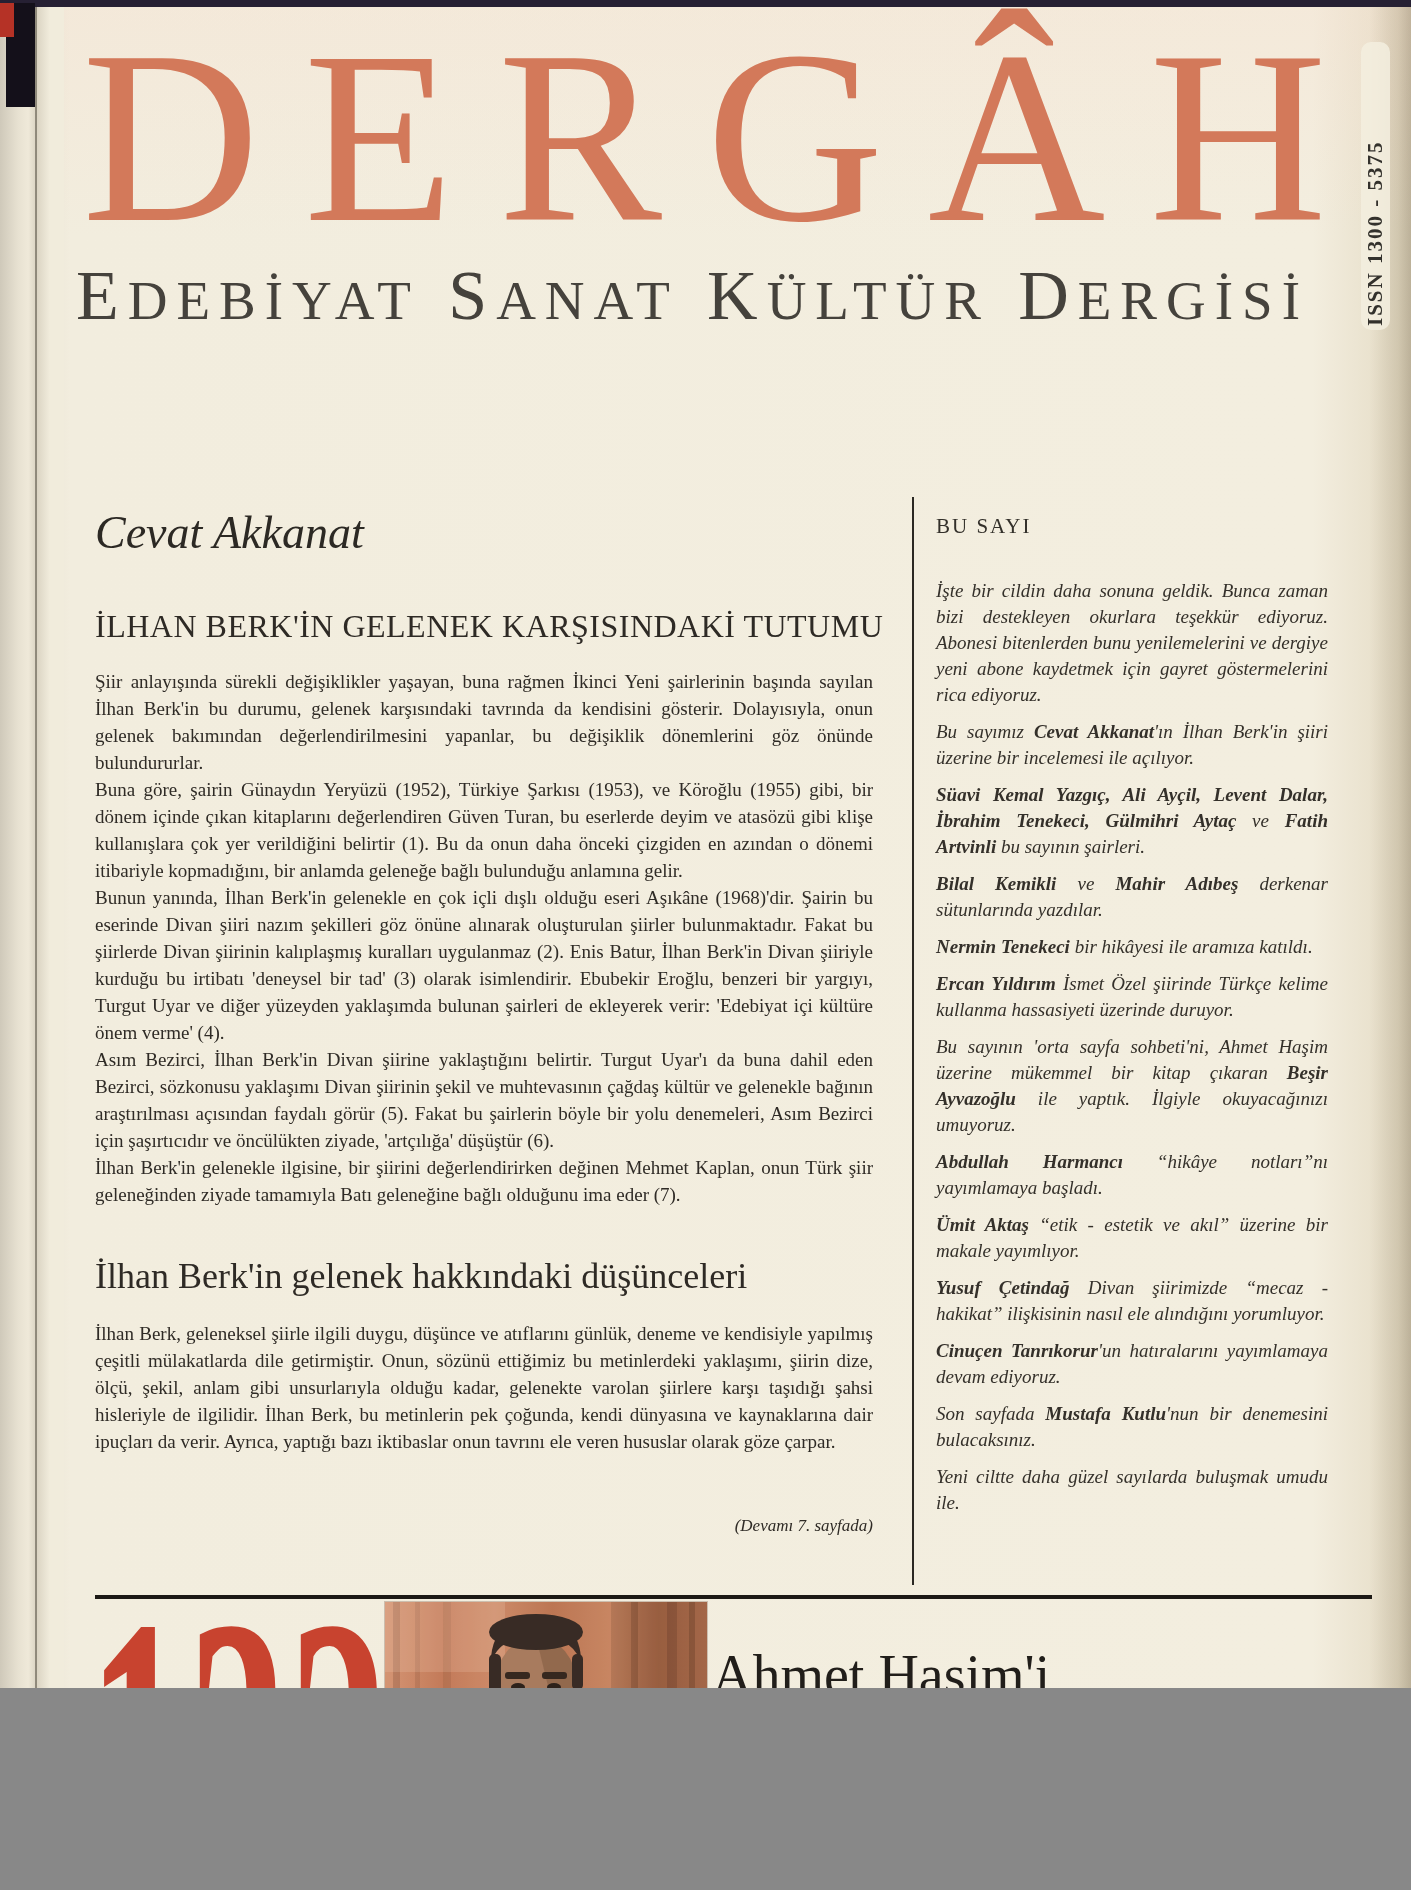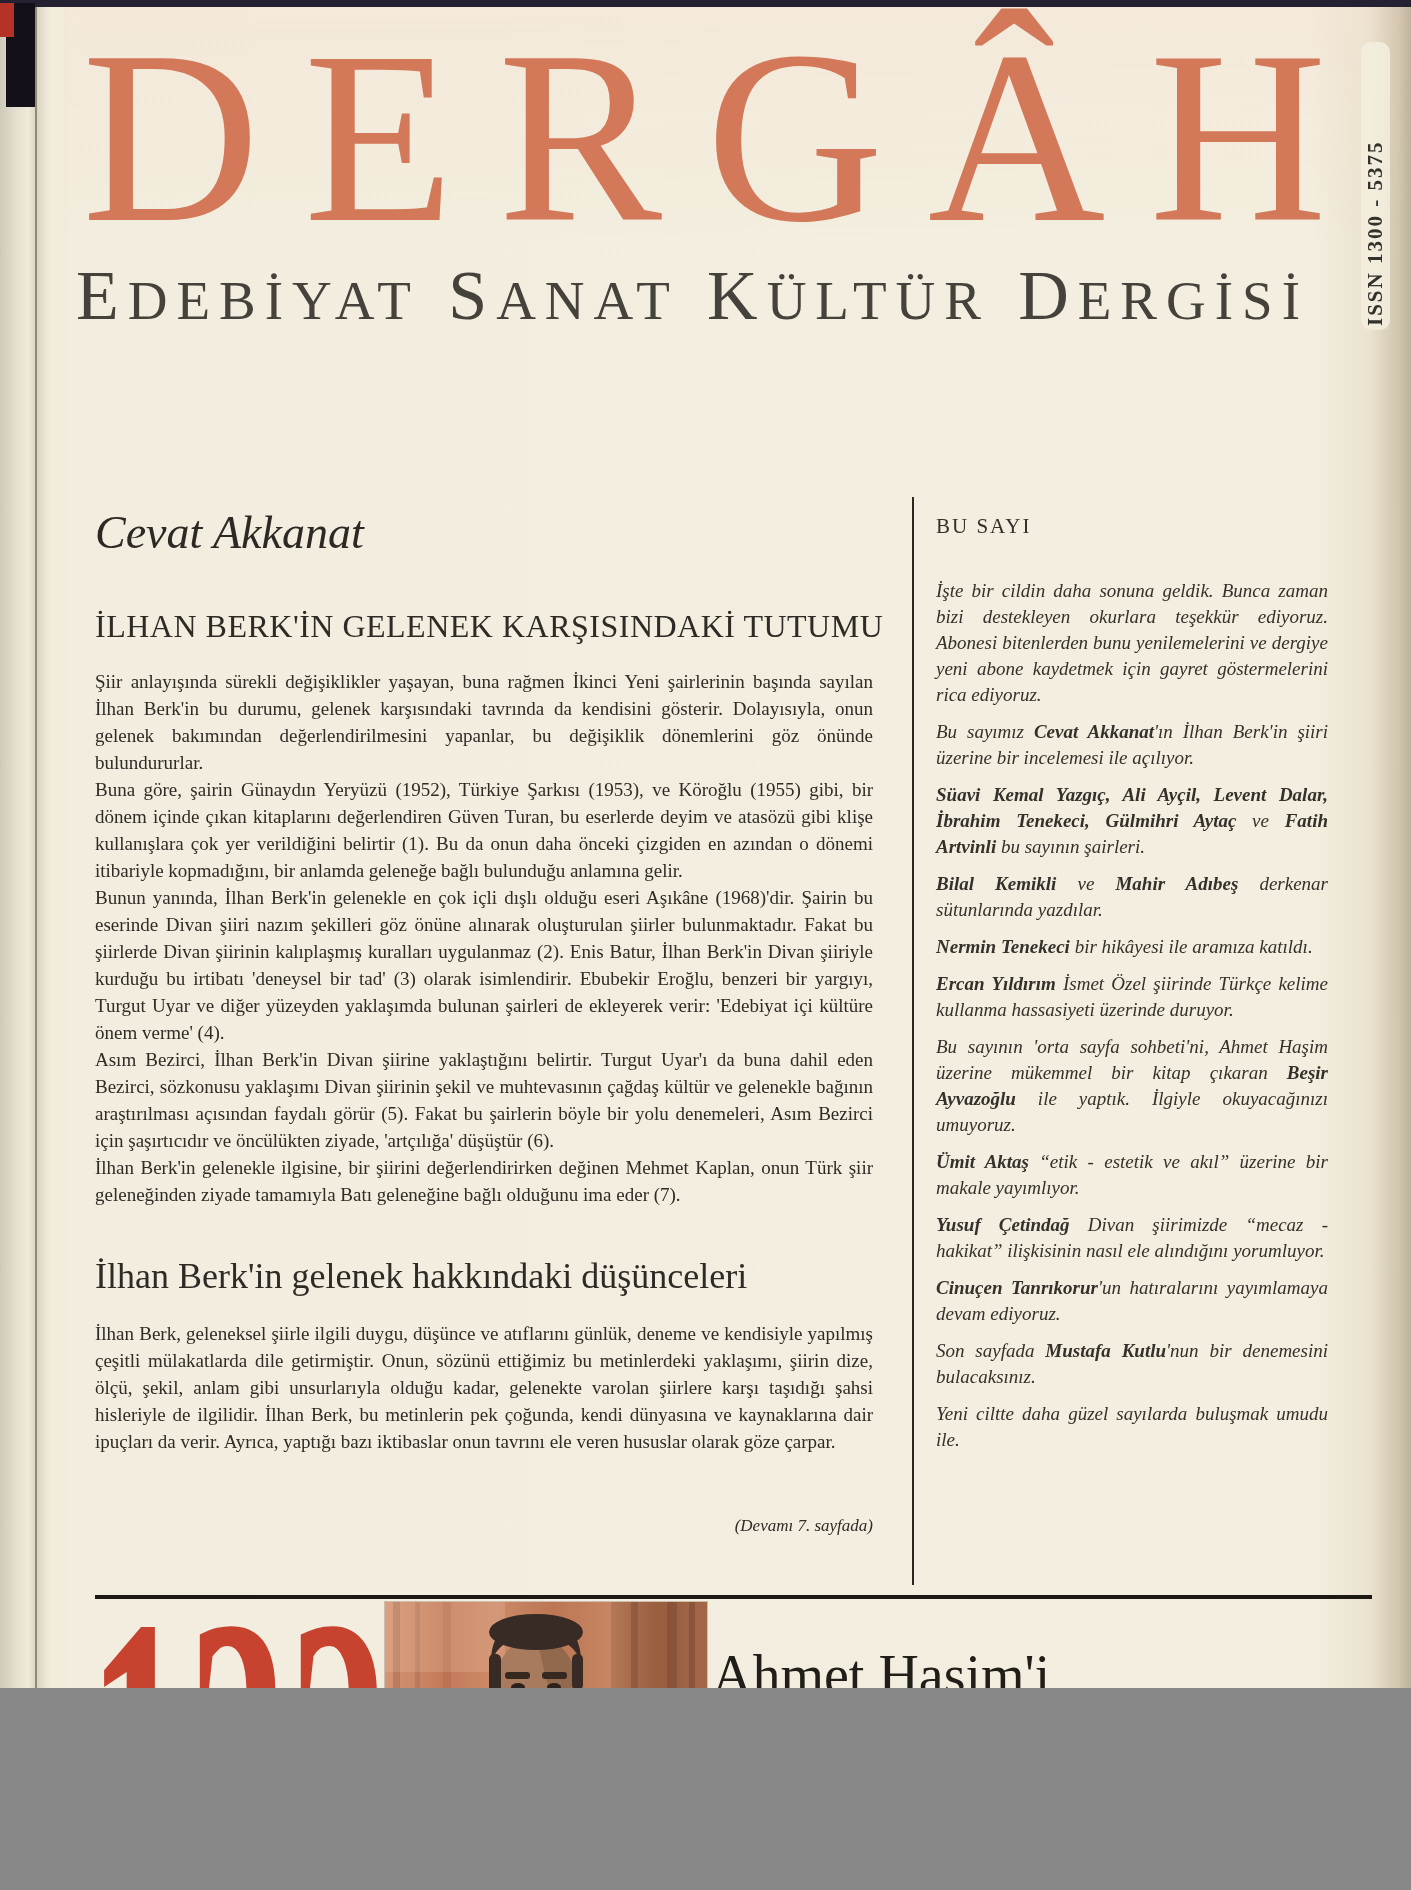--- a/index.html
+++ b/index.html
@@ -125,20 +125,21 @@
 
   <h2 class="busayi-heading">BU SAYI</h2>
   <div class="busayi-items">
     <p><span>İşte bir cildin daha sonuna geldik. Bunca zaman bizi destekleyen okurlara teşekkür ediyoruz. Abonesi bitenlerden bunu yenilemelerini ve dergiye yeni abone kaydetmek için gayret göstermelerini rica ediyoruz.</span></p>
     <p><span>Bu sayımız </span><span class="seg-b">Cevat Akkanat</span><span>'ın İlhan Berk'in şiiri üzerine bir incelemesi ile açılıyor.</span></p>
     <p><span class="seg-b">Süavi Kemal Yazgıç, Ali Ayçil, Levent Dalar, İbrahim Tenekeci, Gülmihri Aytaç</span><span> ve </span><span class="seg-b">Fatih Artvinli</span><span> bu sayının şairleri.</span></p>
     <p><span class="seg-b">Bilal Kemikli</span><span> ve </span><span class="seg-b">Mahir Adıbeş</span><span> derkenar sütunlarında yazdılar.</span></p>
     <p><span class="seg-b">Nermin Tenekeci</span><span> bir hikâyesi ile aramıza katıldı.</span></p>
     <p><span class="seg-b">Ercan Yıldırım</span><span> İsmet Özel şiirinde Türkçe kelime kullanma hassasiyeti üzerinde duruyor.</span></p>
     <p><span>Bu sayının 'orta sayfa sohbeti'ni, Ahmet Haşim üzerine mükemmel bir kitap çıkaran </span><span class="seg-b">Beşir Ayvazoğlu</span><span> ile yaptık. İlgiyle okuyacağınızı umuyoruz.</span></p>
+    <p><span class="seg-b">Abdullah Harmancı</span><span> “hikâye notları”nı yayımlamaya başladı.</span></p>
     <p><span class="seg-b">Ümit Aktaş</span><span> “etik - estetik ve akıl” üzerine bir makale yayımlıyor.</span></p>
     <p><span class="seg-b">Yusuf Çetindağ</span><span> Divan şiirimizde “mecaz - hakikat” ilişkisinin nasıl ele alındığını yorumluyor.</span></p>
     <p><span class="seg-b">Cinuçen Tanrıkorur</span><span>'un hatıralarını yayımlamaya devam ediyoruz.</span></p>
     <p><span>Son sayfada </span><span class="seg-b">Mustafa Kutlu</span><span>'nun bir denemesini bulacaksınız.</span></p>
     <p><span>Yeni ciltte daha güzel sayılarda buluşmak umudu ile.</span></p>
   </div>
 
   <div class="footer-rule"></div>
 
   <div class="issue-number">132</div>

